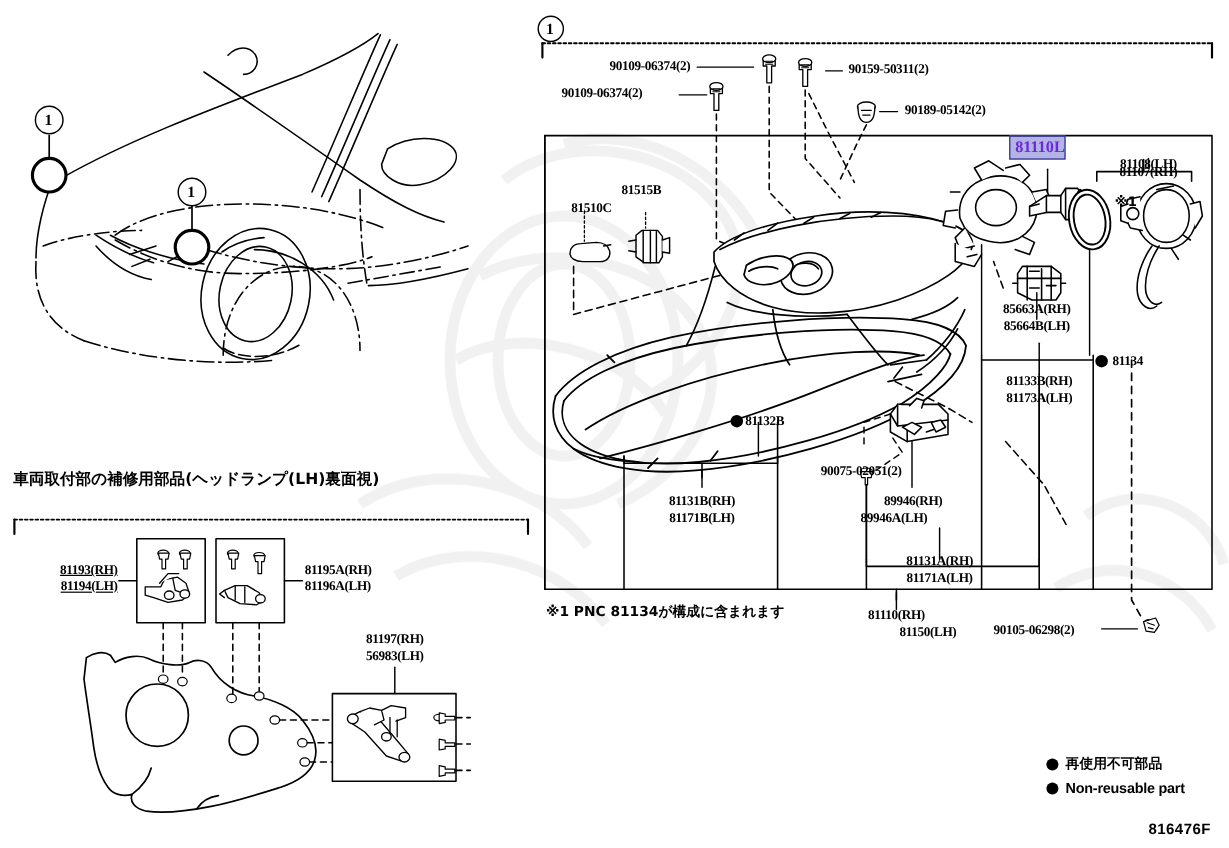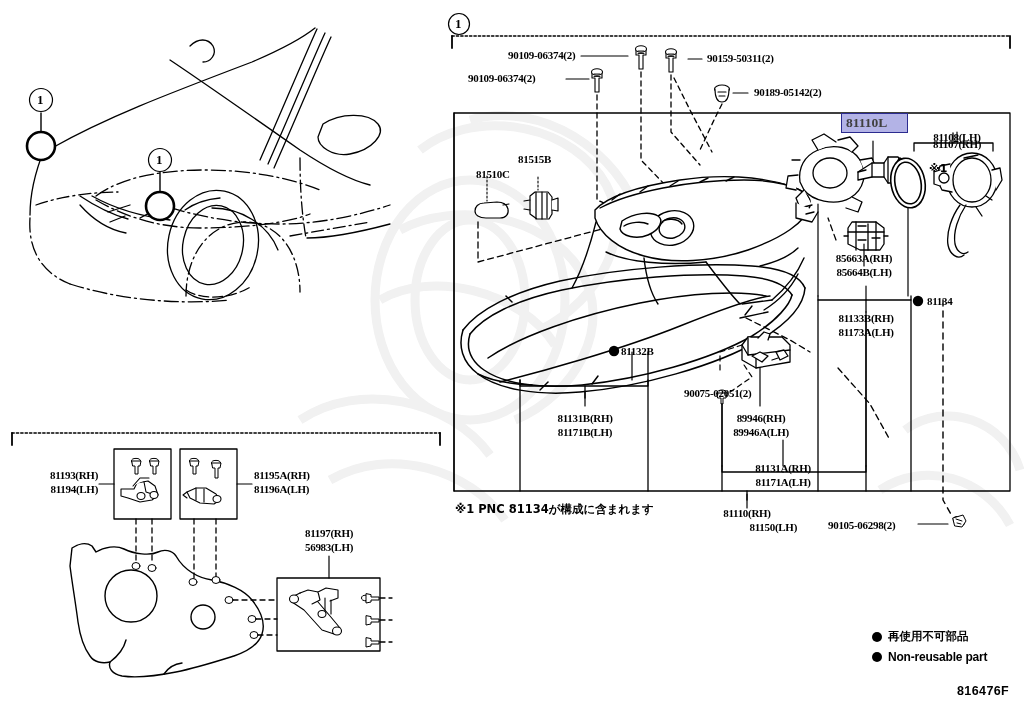--- a/index.html
+++ b/index.html
@@ -19,32 +19,32 @@
     line-height:14px;
     letter-spacing:-0.3px;
     white-space:pre;
     color:#000;
   }
   .lbl.jp{font-family:"DejaVu Sans", sans-serif;font-weight:bold;font-size:13px;letter-spacing:0px;}
   .lbl.jpsm{font-family:"DejaVu Sans", sans-serif;font-weight:bold;font-size:11.5px;letter-spacing:0px;}
   .lbl.en{font-family:"Liberation Sans", sans-serif;font-weight:bold;font-size:12px;letter-spacing:-0.2px;}
   .lbl.code{font-family:"Liberation Sans", sans-serif;font-weight:bold;font-size:12.5px;letter-spacing:0.4px;}
   .lbl.ctr{text-align:center;}
-  .lbl.rt{text-align:right;}
+  .lbl.rt{text-align:right;text-decoration:underline;}
 
   .hl{
     position:absolute;
     background:#b3b3e6;
     border:1.6px solid #2b2b8f;
-    padding:1px 20px 2px 4px;
+    padding:1px 0 2px 4px;
     font-family:"Liberation Serif", serif;
     font-weight:bold;
     font-size:13.5px;
     line-height:15px;
-    color:#404040;
+    color:#6d28d9;
     white-space:pre;
   }
 </style>
 </head>
 <body>
 
 <div id="stage">
 
 <svg width="1024" height="707" viewBox="0 0 1024 707">
   <defs>
@@ -554,32 +554,33 @@
 <div class="lbl ctr" style="left:814px;top:325px;width:104px;">81173A(LH)</div>
 
 <div class="lbl" style="left:621px;top:344px;">81132B</div>
 
 <div class="lbl ctr" style="left:533px;top:411px;width:104px;">81131B(RH)</div>
 <div class="lbl ctr" style="left:533px;top:425px;width:104px;">81171B(LH)</div>
 
 <div class="lbl" style="left:684px;top:386px;">90075-02051(2)</div>
 
 <div class="lbl ctr" style="left:711px;top:411px;width:100px;">89946(RH)</div>
-<div class="lbl ctr" style="left:711px;top:425px;width:100px;">89946A(LH)</div>
+<div class="lbl ctr" style="left:695px;top:425px;width:100px;">89946A(LH)</div>
 
 <div class="lbl ctr" style="left:733px;top:461px;width:100px;">81131A(RH)</div>
 <div class="lbl ctr" style="left:733px;top:475px;width:100px;">81171A(LH)</div>
 
 <div class="lbl ctr" style="left:697px;top:506px;width:100px;">81110(RH)</div>
 <div class="lbl ctr" style="left:697px;top:520px;width:100px;text-align:right;">81150(LH)</div>
 
 <div class="lbl" style="left:828px;top:518px;">90105-06298(2)</div>
 
 <div class="lbl jpsm" style="left:455px;top:502px;">※1 PNC 81134が構成に含まれます</div>
 
+<div class="lbl jp" style="left:11px;top:393px;">車両取付部の補修用部品(ヘッドランプ(LH)裏面視)</div>
 
 <div class="lbl rt" style="left:0px;top:468px;width:98px;">81193(RH)</div>
 <div class="lbl rt" style="left:0px;top:482px;width:98px;">81194(LH)</div>
 <div class="lbl" style="left:254px;top:468px;text-align:right;">81195A(RH)</div>
 <div class="lbl" style="left:254px;top:482px;">81196A(LH)</div>
 <div class="lbl ctr" style="left:277px;top:526px;width:104px;">81197(RH)</div>
 <div class="lbl ctr" style="left:277px;top:540px;width:104px;">56983(LH)</div>
 
 <div class="lbl jpsm" style="left:888px;top:629px;">再使用不可部品</div>
 <div class="lbl en" style="left:888px;top:650px;">Non-reusable part</div>

